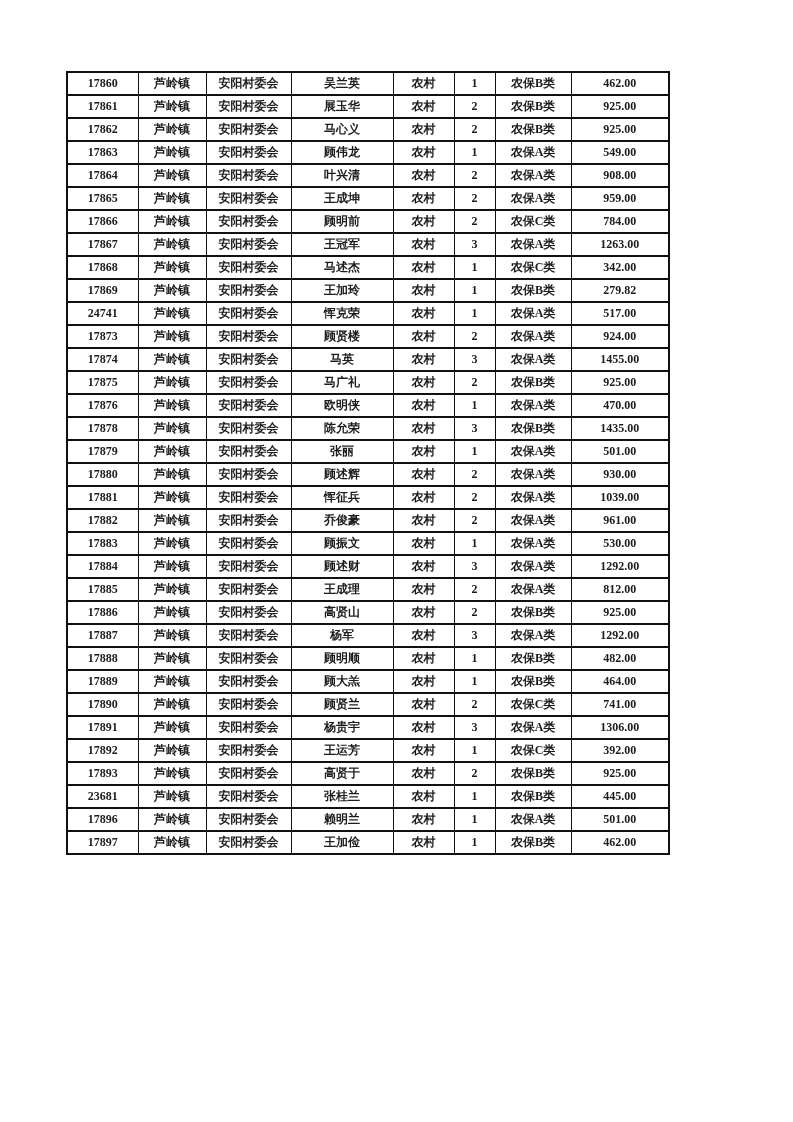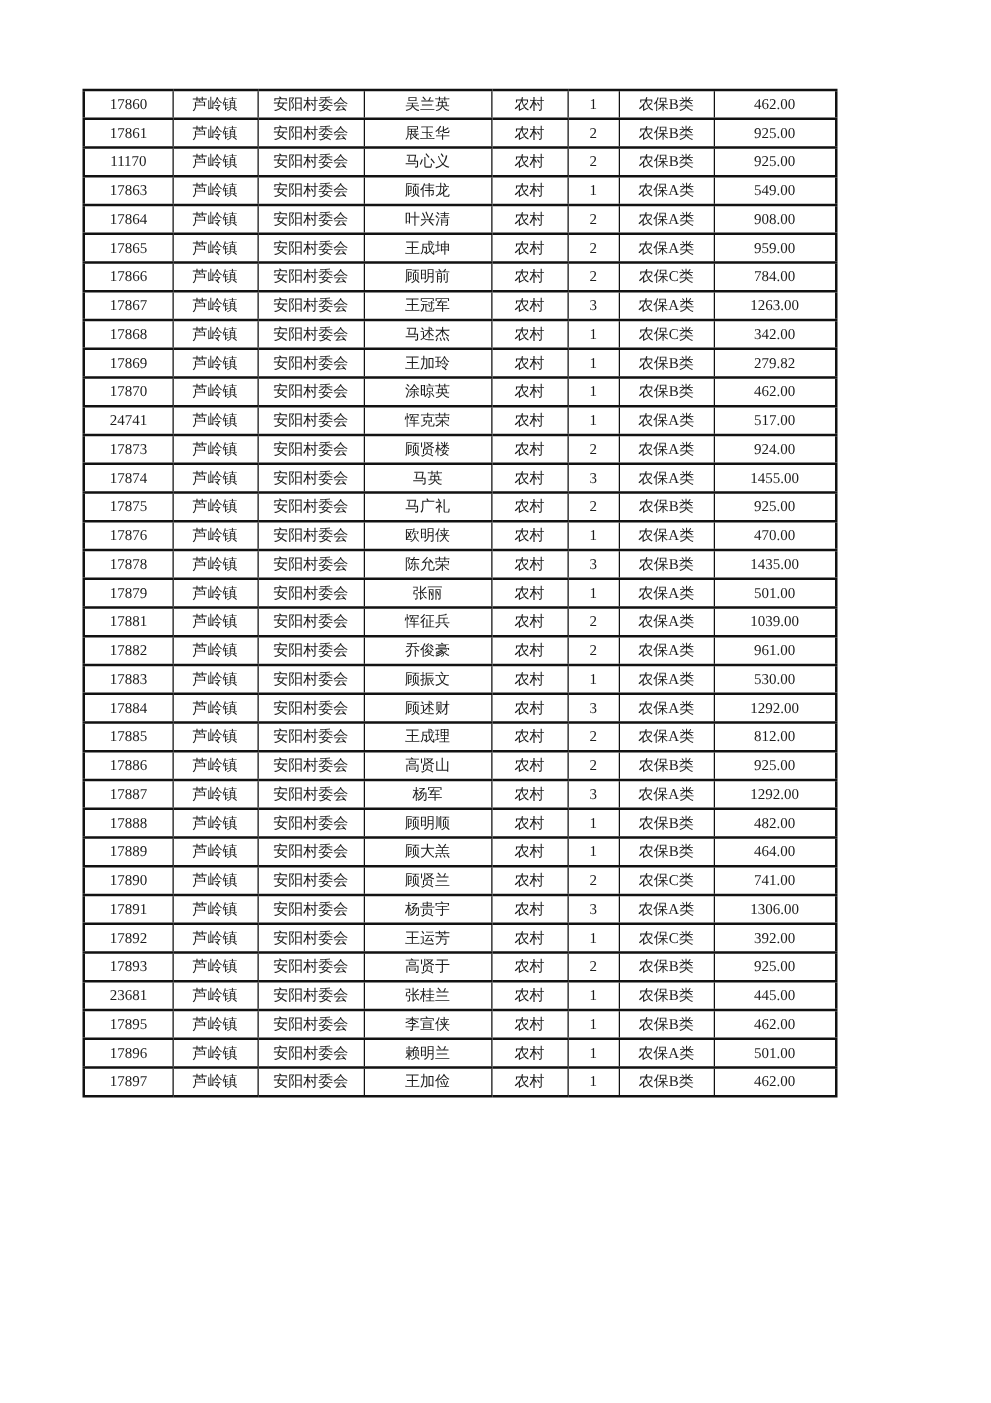--- a/index.html
+++ b/index.html
@@ -17,20 +17,21 @@
   }
   .sheet {
     position: absolute;
     left: 66px;
     top: 71px;
   }
   table.roster {
     border-collapse: collapse;
     table-layout: fixed;
     width: 602px;
+    font-weight: bold;
   }
   table.roster td {
     border-left: 1px solid #111111;
     border-right: 1px solid #111111;
     border-top: 2px solid #111111;
     border-bottom: 2px solid #111111;
     height: 21px; 
     text-align: center;
     vertical-align: middle;
     font-size: 12px;
@@ -81,21 +82,21 @@
     <td>17861</td>
     <td>芦岭镇</td>
     <td>安阳村委会</td>
     <td>展玉华</td>
     <td>农村</td>
     <td>2</td>
     <td>农保B类</td>
     <td>925.00</td>
   </tr>
         <tr>
-    <td>11170</td>
+    <td>17862</td>
     <td>芦岭镇</td>
     <td>安阳村委会</td>
     <td>马心义</td>
     <td>农村</td>
     <td>2</td>
     <td>农保B类</td>
     <td>925.00</td>
   </tr>
         <tr>
     <td>17863</td>
@@ -161,30 +162,20 @@
     <td>17869</td>
     <td>芦岭镇</td>
     <td>安阳村委会</td>
     <td>王加玲</td>
     <td>农村</td>
     <td>1</td>
     <td>农保B类</td>
     <td>279.82</td>
   </tr>
         <tr>
-    <td>17870</td>
-    <td>芦岭镇</td>
-    <td>安阳村委会</td>
-    <td>涂晾英</td>
-    <td>农村</td>
-    <td>1</td>
-    <td>农保B类</td>
-    <td>462.00</td>
-  </tr>
-        <tr>
     <td>24741</td>
     <td>芦岭镇</td>
     <td>安阳村委会</td>
     <td>恽克荣</td>
     <td>农村</td>
     <td>1</td>
     <td>农保A类</td>
     <td>517.00</td>
   </tr>
         <tr>
@@ -239,20 +230,30 @@
   </tr>
         <tr>
     <td>17879</td>
     <td>芦岭镇</td>
     <td>安阳村委会</td>
     <td>张丽</td>
     <td>农村</td>
     <td>1</td>
     <td>农保A类</td>
     <td>501.00</td>
+  </tr>
+        <tr>
+    <td>17880</td>
+    <td>芦岭镇</td>
+    <td>安阳村委会</td>
+    <td>顾述辉</td>
+    <td>农村</td>
+    <td>2</td>
+    <td>农保A类</td>
+    <td>930.00</td>
   </tr>
         <tr>
     <td>17881</td>
     <td>芦岭镇</td>
     <td>安阳村委会</td>
     <td>恽征兵</td>
     <td>农村</td>
     <td>2</td>
     <td>农保A类</td>
     <td>1039.00</td>
@@ -379,30 +380,20 @@
   </tr>
         <tr>
     <td>23681</td>
     <td>芦岭镇</td>
     <td>安阳村委会</td>
     <td>张桂兰</td>
     <td>农村</td>
     <td>1</td>
     <td>农保B类</td>
     <td>445.00</td>
-  </tr>
-        <tr>
-    <td>17895</td>
-    <td>芦岭镇</td>
-    <td>安阳村委会</td>
-    <td>李宣侠</td>
-    <td>农村</td>
-    <td>1</td>
-    <td>农保B类</td>
-    <td>462.00</td>
   </tr>
         <tr>
     <td>17896</td>
     <td>芦岭镇</td>
     <td>安阳村委会</td>
     <td>赖明兰</td>
     <td>农村</td>
     <td>1</td>
     <td>农保A类</td>
     <td>501.00</td>

